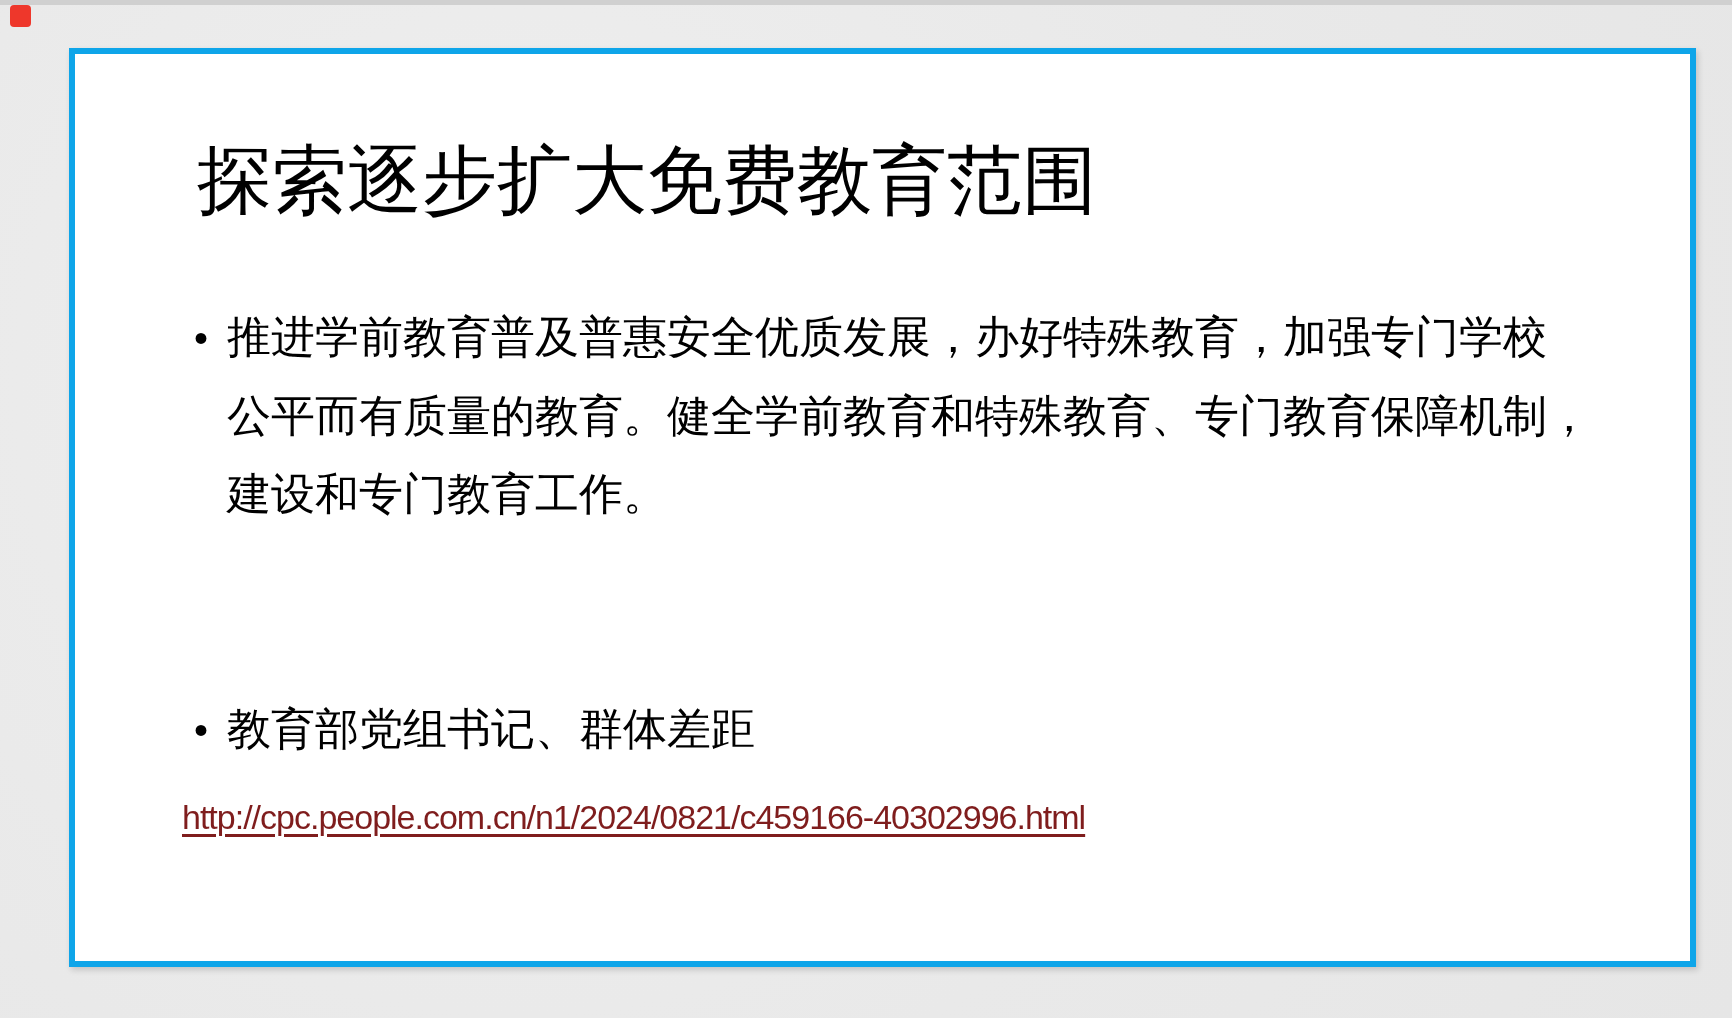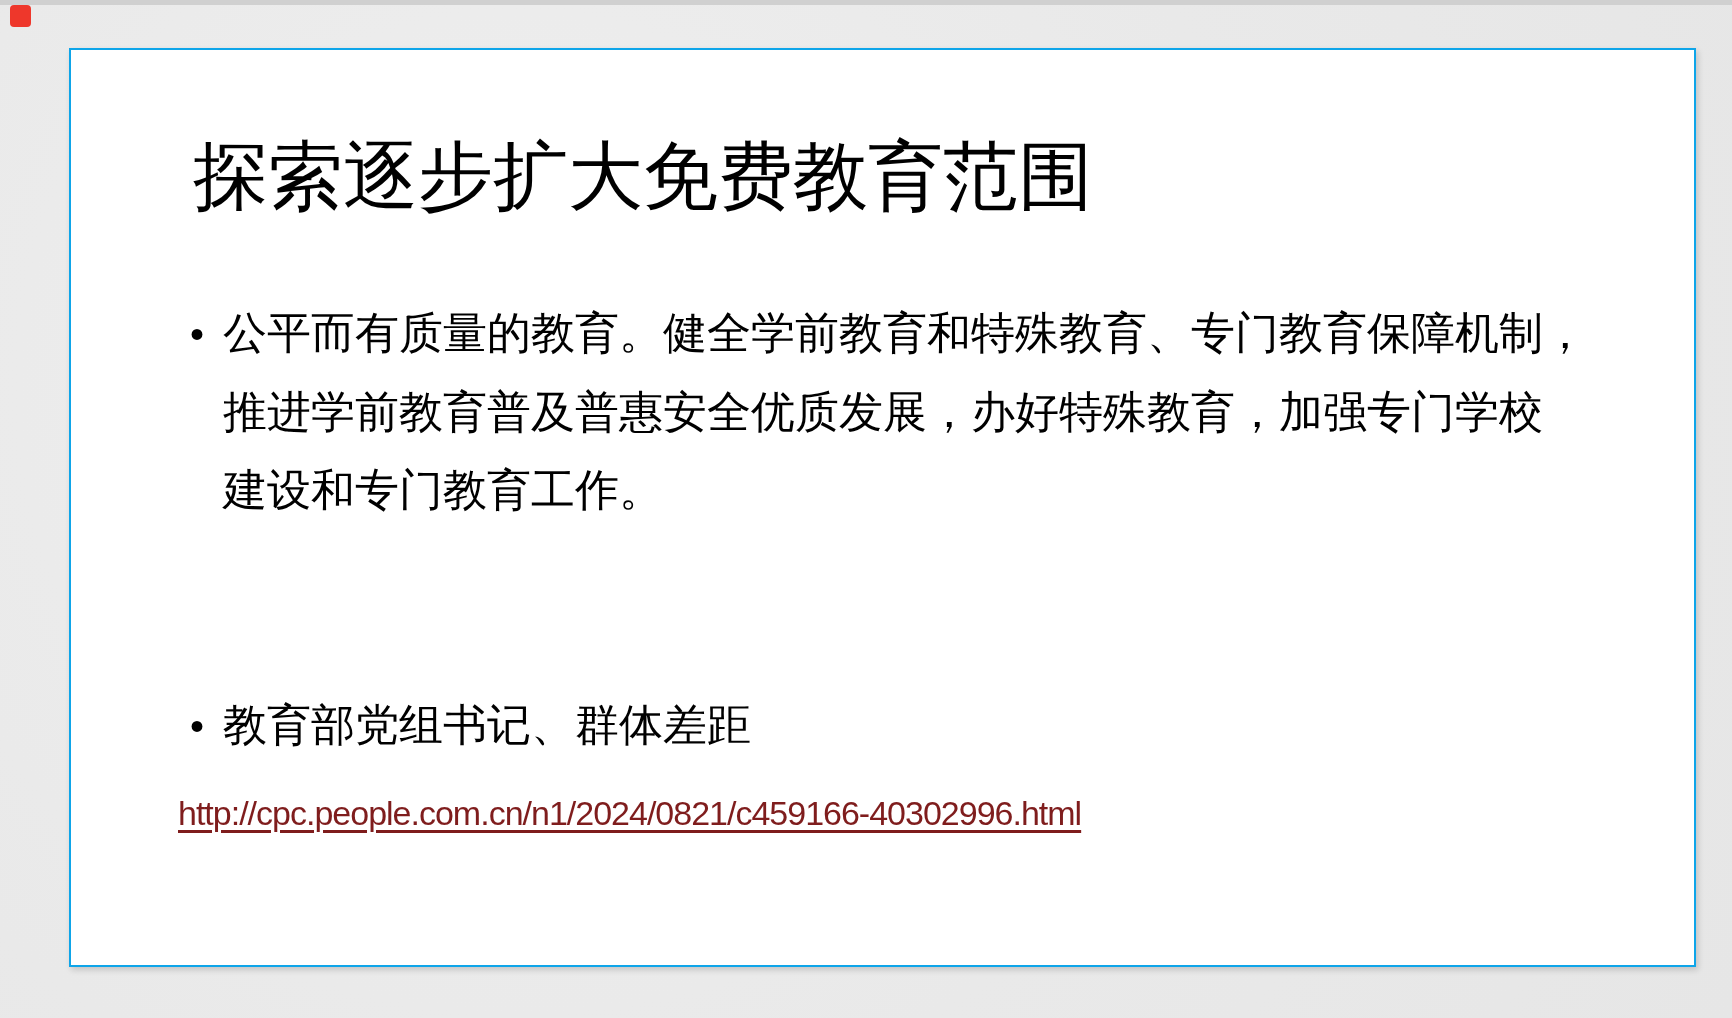--- a/index.html
+++ b/index.html
@@ -15,21 +15,21 @@
     position:absolute; left:0; top:0; width:1732px; height:5px;
     background:#d0d0d0;
   }
   .red-btn {
     position:absolute; left:10px; top:5px; width:21px; height:22px;
     background:#ee372b; border-radius:4px;
   }
   .slide {
     position:absolute; left:69px; top:48px; width:1627px; height:919px;
     background:#ffffff;
-    border:2px solid #0ea5e9;
+    border:6px solid #0ea5e9;
     box-shadow:2px 3px 6px rgba(0,0,0,0.16);
   }
   .slide-title {
     position:absolute; left:122px; top:89px;
     font-size:75px; line-height:1; font-weight:400;
     white-space:nowrap; color:#000;
   }
   .bullet-block {
     position:absolute; left:152px;
     font-size:44px; line-height:78.5px;
@@ -61,24 +61,24 @@
 <div class="top-bar"></div>
 <div class="red-btn"></div>
 
 <div class="slide">
 
   <h1 class="slide-title">探索逐步扩大免费教育范围</h1>
 
   <div class="bullet-block bullet-1">
     <span class="bullet-marker">•</span>
     <div class="bline">
-      <span>公平而有质量的教育。健全学前教育和特殊教育、专门教育保障机制，</span>
+      <span>推进学前教育普及普惠安全优质发展，办好特殊教育，加强专门学校</span>
     </div>
     <div class="bline">
-      <span>推进学前教育普及普惠安全优质发展，办好特殊教育，加强专门学校</span>
+      <span>公平而有质量的教育。健全学前教育和特殊教育、专门教育保障机制，</span>
     </div>
     <div class="bline">
       <span>建设和专门教育工作。</span>
     </div>
   </div>
 
   <div class="bullet-block bullet-2">
     <span class="bullet-marker">•</span>
     <div class="bline">
       <span>教育部党组书记、群体差距</span>

